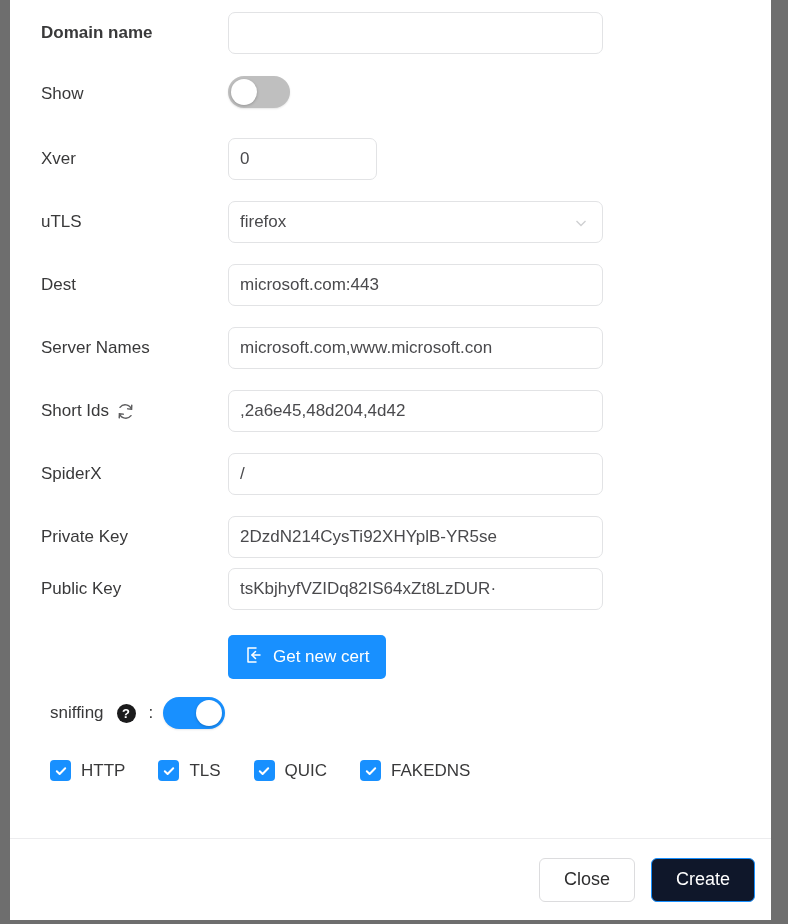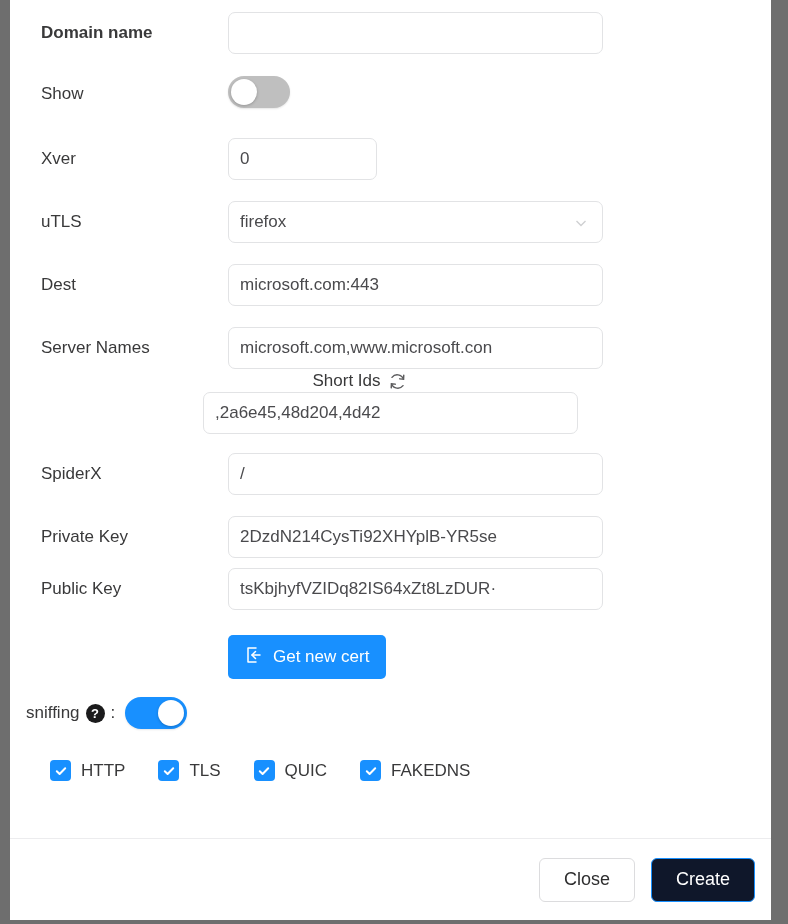--- a/index.html
+++ b/index.html
@@ -134,26 +134,26 @@
   }
   .btn-cert svg { width: 18px; height: 18px; }
 
   .sniff-row {
     position: absolute;
     left: 0;
     display: flex;
     align-items: center;
   }
   .sniff-label {
-    padding-left: 16px;
+    padding-left: 40px;
     font-size: 17px;
     color: #39393a;
     display: flex;
     align-items: center;
-    gap: 6px;
+    gap: 13px;
   }
 
   .checks {
     position: absolute;
     left: 40px;
     display: flex;
     align-items: center;
     gap: 33px;
   }
   .chk-item { display: flex; align-items: center; gap: 10px; justify-content: flex-end; }
@@ -246,21 +246,21 @@
 
     <div class="row" style="top:327px;">
       <div class="label">Server Names</div>
       <div class="field-area">
         <div class="txt">
             <span class="spell">microsoft.com,www.microsoft.con</span>
           </div>
       </div>
     </div>
 
-    <div class="row" style="top:370px;flex-direction:column;">
+    <div class="row" style="top:390px;">
       <div class="label">
         <span>Short Ids</span>
         <span class="refresh-icon">
           <svg viewBox="0 0 20 20" fill="none" stroke="currentColor" stroke-width="1.5" stroke-linecap="round">
             <path d="M16.2 7.4 A7 7 0 0 0 4.2 5.6"></path>
             <path d="M3.8 12.6 A7 7 0 0 0 15.8 14.4"></path>
             <path d="M16.6 3.3 L16.4 7.6 L12.3 7.2"></path>
             <path d="M3.4 16.7 L3.6 12.4 L7.7 12.8"></path>
           </svg>
         </span>

